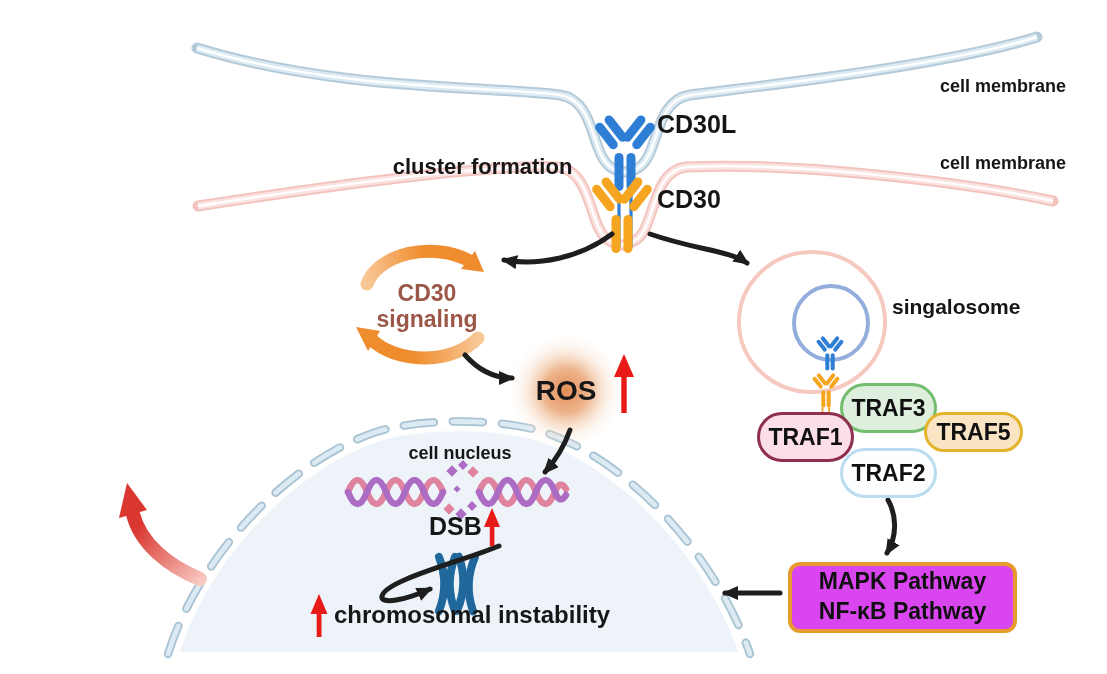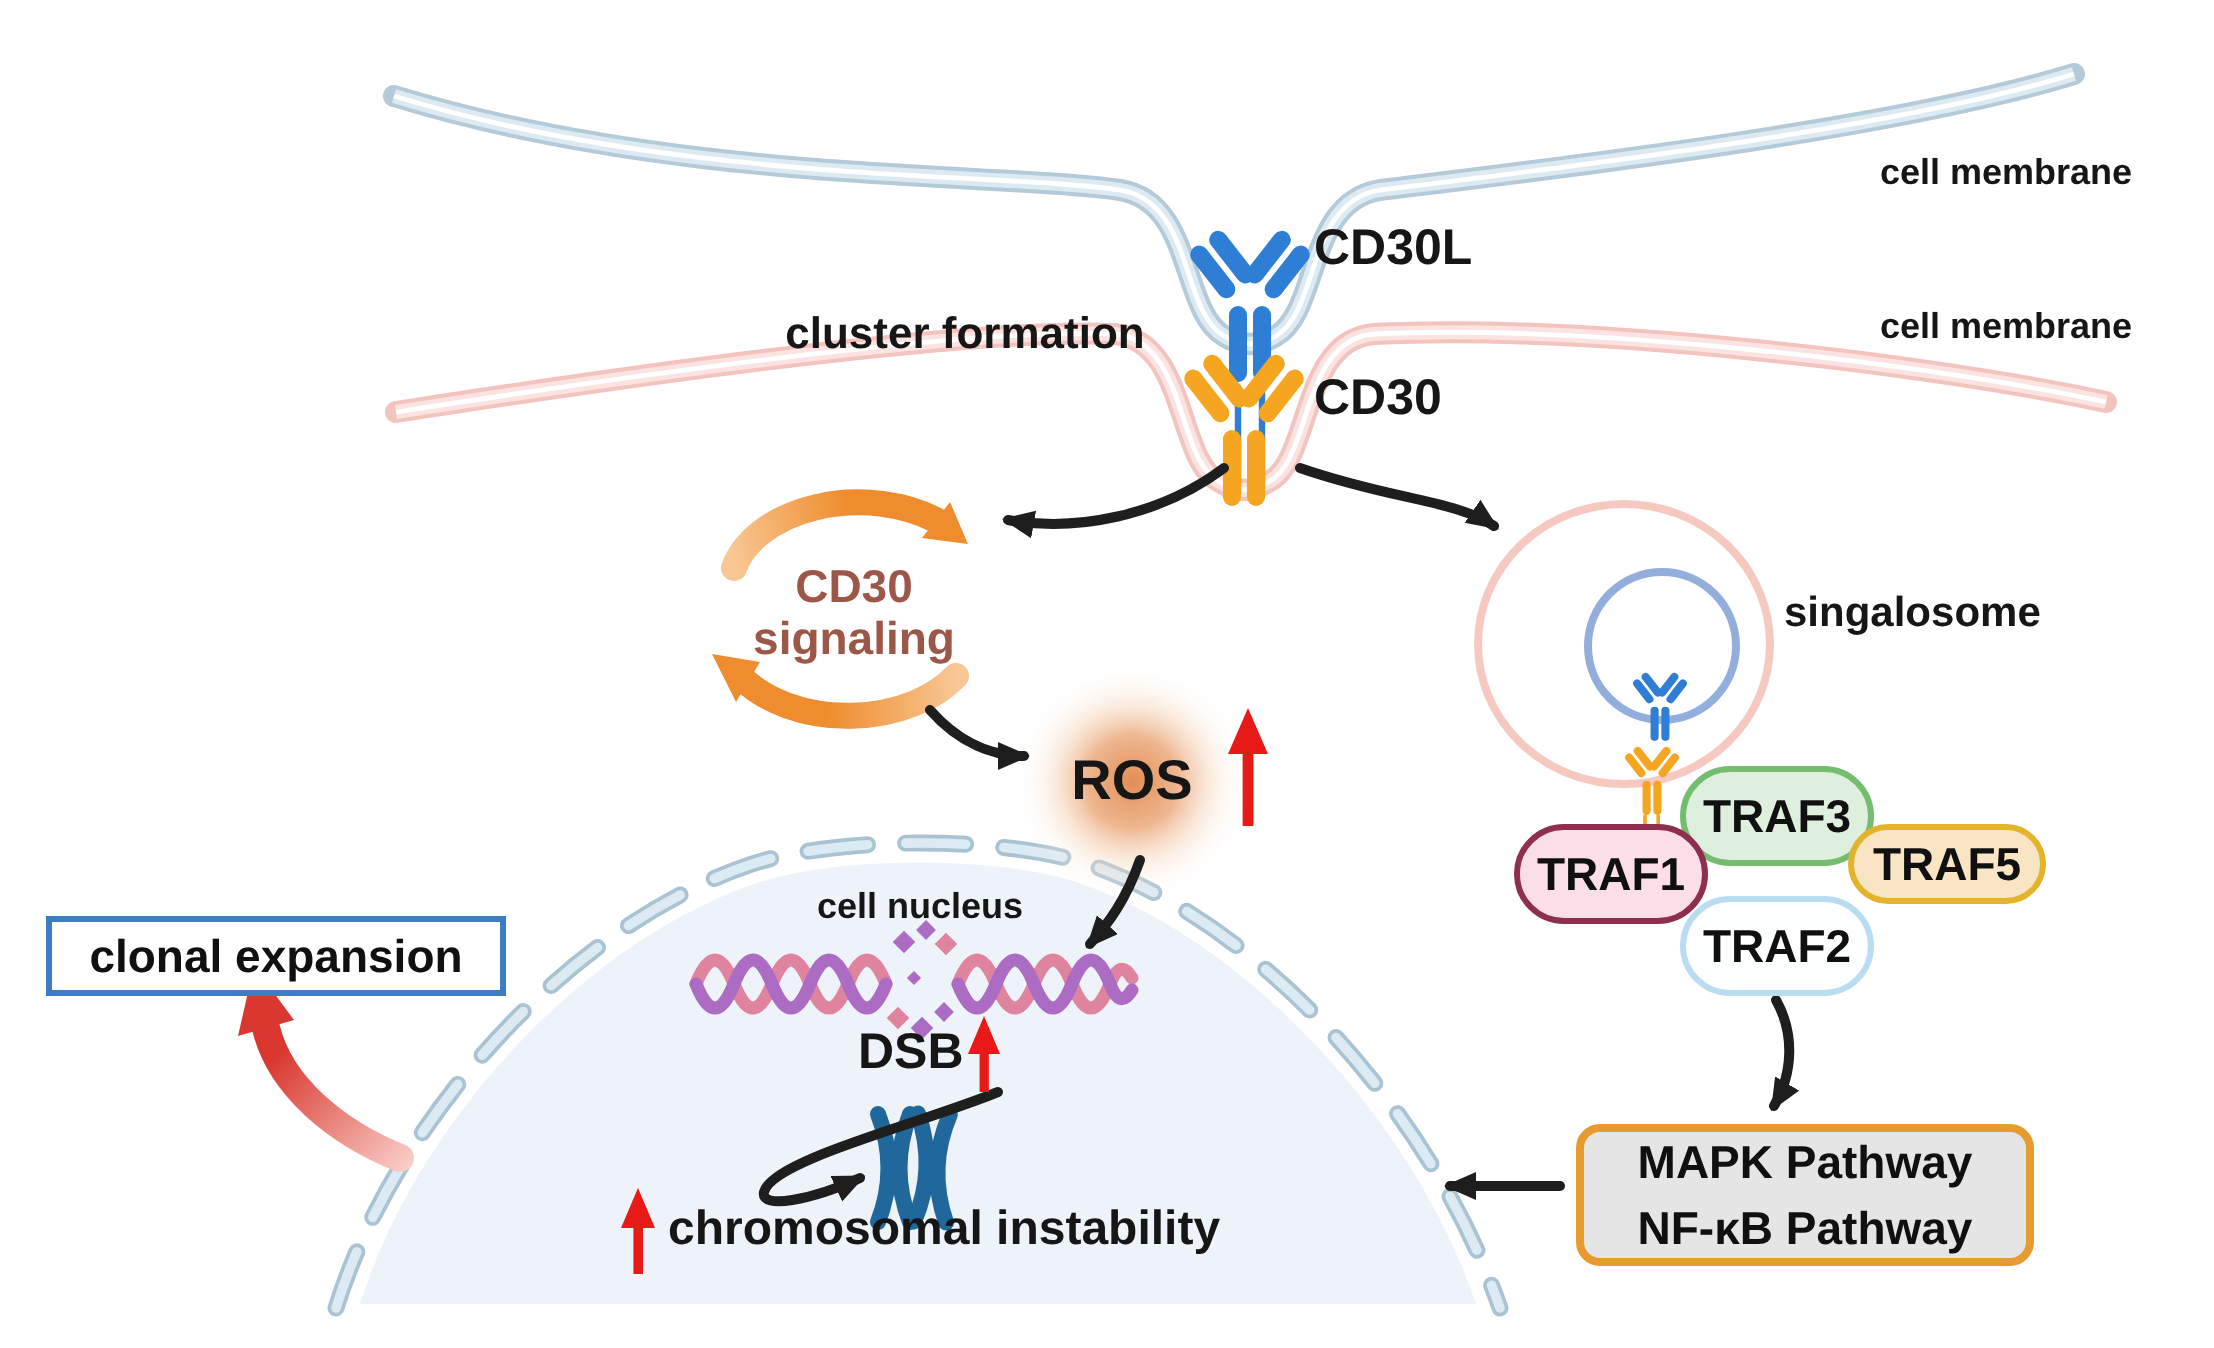--- a/index.html
+++ b/index.html
@@ -25,22 +25,22 @@
   .traf{
     position:absolute;border-radius:26px;display:flex;align-items:center;justify-content:center;
     font-weight:700;font-size:23px;color:#101010;box-sizing:border-box;
   }
   .traf2{left:840px;top:448px;width:97px;height:50px;border:3.5px solid #b9dcf1;background:#fdfeff;z-index:2;}
   .traf3{left:840px;top:383px;width:97px;height:50px;border:3.5px solid #74bd6f;background:#def0dd;z-index:3;}
   .traf1{left:757px;top:412px;width:97px;height:50px;border:3.5px solid #8e2f4f;background:#fbdee7;z-index:4;}
   .traf5{left:924px;top:412px;width:99px;height:40px;border:3.5px solid #e2b32b;background:#f9e4c4;z-index:4;}
   .mapk{
     position:absolute;left:788px;top:562px;width:229px;height:71px;box-sizing:border-box;
-    border:4px solid #e79b2e;background:#e5e5e5;border-radius:12px;
-    display:flex;flex-direction:column;align-items:center;justify-content:space-between;
+    border:4px solid #e79b2e;background:#d946ef;border-radius:12px;
+    display:flex;flex-direction:column;align-items:center;justify-content:flex-start;
     font-weight:700;font-size:23px;line-height:30px;color:#101010;z-index:1;
   }
   .clonal{
     position:absolute;left:23px;top:458px;width:230px;height:40px;box-sizing:border-box;
     border:3.5px solid #3d7dc4;background:#ffffff;
     display:flex;align-items:center;justify-content:center;
     font-weight:700;font-size:23px;color:#101010;
   }
 </style>
 </head>
@@ -212,14 +212,13 @@
 
   <div class="mapk">
     <div>MAPK Pathway</div>
     <div>NF-κB Pathway</div>
   </div>
 
   <div class="lbl center lbl-nucleus">cell nucleus</div>
   <div class="lbl lbl-dsb">DSB</div>
   <div class="lbl lbl-chrom">chromosomal instability</div>
 
-  <div class="clonal">clonal expansion</div>
 </div>
 
 </body></html>

